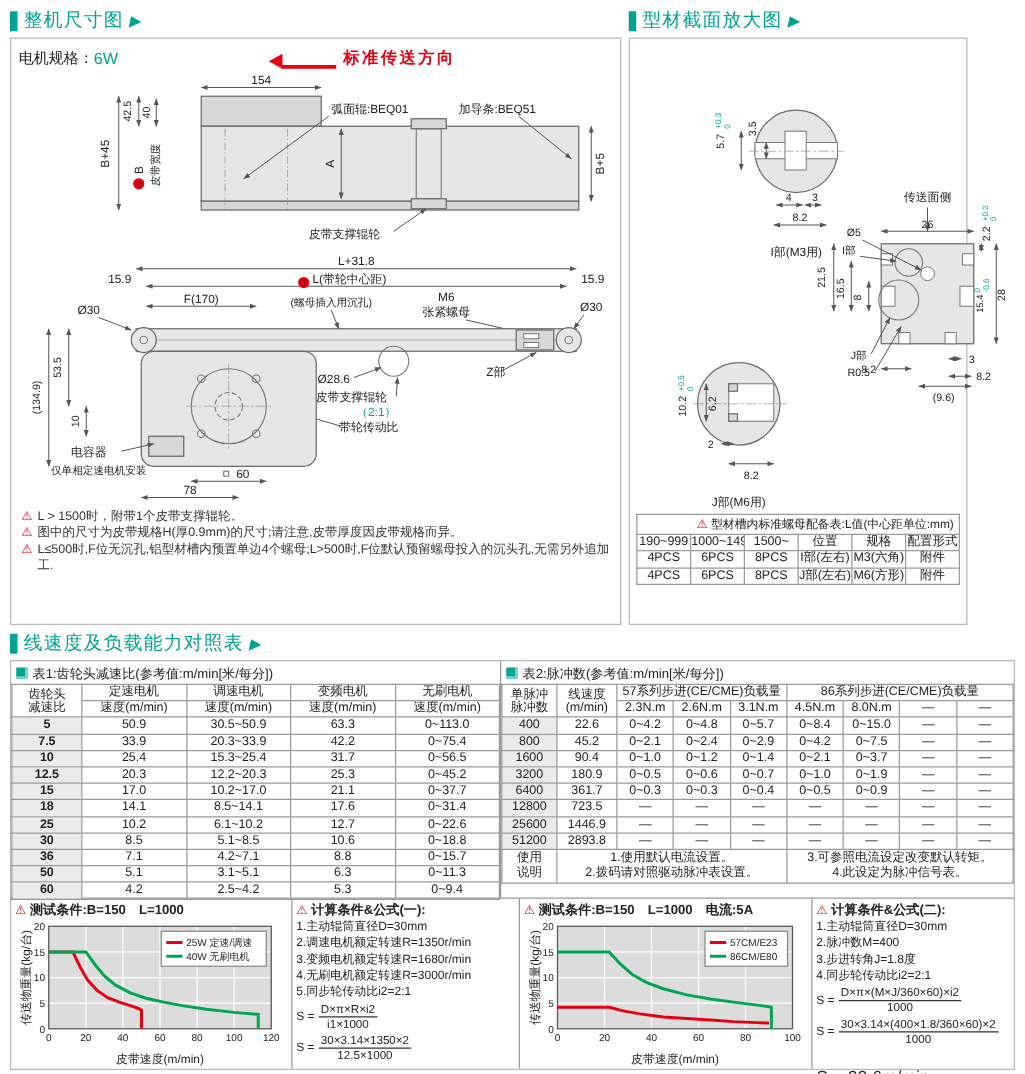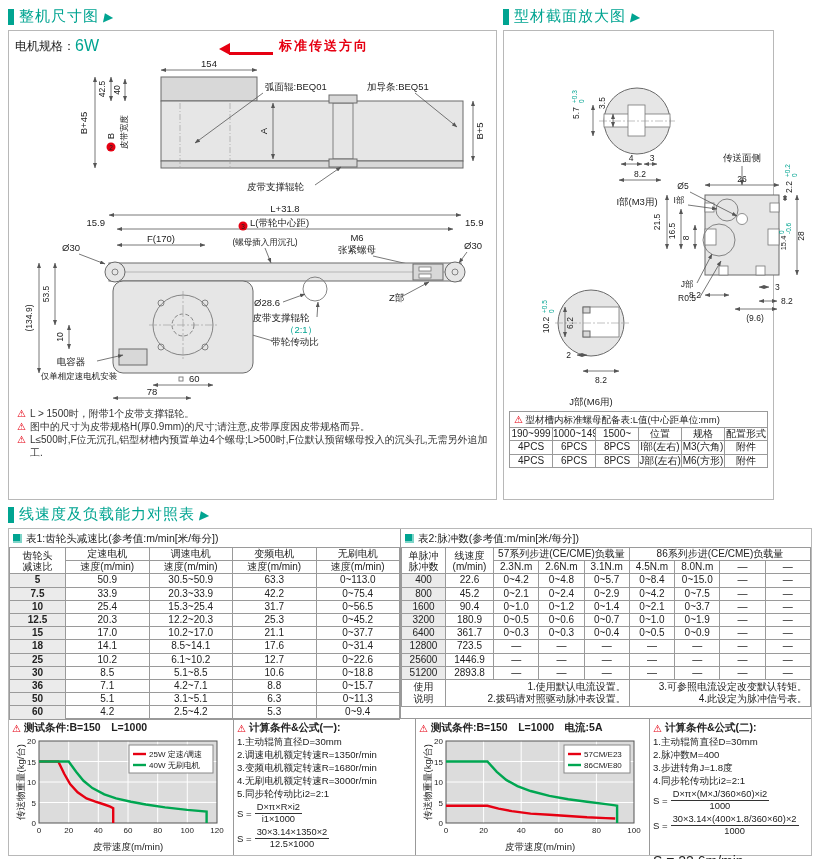--- a/index.html
+++ b/index.html
@@ -11,21 +11,21 @@
   .panel-title{display:flex;align-items:center;gap:5px;height:23px;margin-bottom:2px}
   .tbar{width:6px;height:16px;background:var(--accent)}
   .ttext{font-size:15px;font-weight:normal;color:var(--accent);letter-spacing:1px}
   .tarrow{color:var(--accent);font-size:12px;transform:skewX(-12deg)}
   .panel-body{border:1px solid #b8b8b8;background:#fff}
   
   #panel-dims{width:489px}
   #panel-dims .panel-body{height:470px;padding:4px 2px 0 6px}
   .spec-row{display:flex;align-items:center;height:22px}
   .spec-label{font-size:12px}
-  .spec-value{font-size:16px;color:var(--accent)}
+  .spec-value{font-size:13px;color:var(--accent)}
   .direction{display:flex;align-items:flex-end;margin-left:120px;gap:6px}
   .arr-head{width:0;height:0;border-top:6px solid transparent;border-bottom:6px solid transparent;border-right:11px solid var(--red)}
   .arr-shaft{width:44px;height:3px;background:var(--red);margin-left:-7px}
   .direction-text{color:var(--red);font-weight:bold;font-size:13px;letter-spacing:2px}
   .notes{padding:2px 2px 0 2px}
   .note{display:flex;gap:4px;font-size:10px;line-height:13px;color:#333}
   .warn{color:var(--red);font-size:10px;line-height:13px}
   
   #panel-section{width:271px}
   #panel-section .panel-body{height:470px;padding:2px 5px 0 5px}
@@ -50,21 +50,21 @@
   .tbl-sec.left{width:392px;border-right:1px solid #999}
   .tbl-sec.right{width:410px}
   .tbl-caption{display:flex;align-items:center;gap:4px;height:17px;padding-left:4px;font-size:10.5px}
   .sqicon{width:9px;height:9px;background:var(--accent);box-shadow:inset -2px -2px 0 #7fd4c8}
   table{border-collapse:collapse;width:100%;table-layout:fixed}
   th,td{border:1px solid #9a9a9a;text-align:center;font-weight:normal;font-size:10px;
         padding:0;line-height:12.2px;overflow:hidden;white-space:nowrap}
   .c1{background:#ebebeb}
   #table1 .c1{font-weight:bold}
   .two-line{line-height:11px}
-  .usage td{text-align:right;padding:1px 3px;line-height:12px}
+  .usage td{text-align:center;padding:1px 3px;line-height:12px}
   .usage .ulab{text-align:center}
   
   .cond-row{display:flex;height:136px}
   .cond-box{padding:2px 3px}
   .cond-box + .cond-box{border-left:1px solid #999}
   .cb1{width:224px}.cb2{width:182px}.cb3{width:234px}.cb4{width:162px}
   .cond-title{display:flex;gap:3px;font-size:10.5px;font-weight:bold;height:14px;align-items:center}
   .calc-lines{font-size:9.6px;line-height:13px;font-weight:normal}
   .calc-lines div{white-space:nowrap}
   .formula{display:flex;align-items:center;gap:3px;font-size:9.6px;margin-top:2px;white-space:nowrap}
@@ -362,21 +362,21 @@
           <line class="dim" x1="68" y1="322" x2="78" y2="322" marker-start="url(#aw3)" marker-end="url(#aw3)"></line>
           <text class="dsm" x="62" y="325" text-anchor="end">2</text>
           <line class="dim" x1="74" y1="338" x2="110" y2="338" marker-start="url(#aw3)" marker-end="url(#aw3)"></line>
           <text class="dsm" x="92" y="350" text-anchor="middle">8.2</text>
           <text class="dtxt" x="82" y="372" text-anchor="middle">J部(M6用)</text>
         </svg>
 
         <table id="nut-table">
           <tbody>
             <tr>
-              <td colspan="6" style="text-align:left;padding:1px 4px;font-size:9.5px">
+              <td colspan="6" style="text-align:right;padding:1px 4px;font-size:9.5px">
                 <span class="warn">⚠</span>
                 <span>型材槽内标准螺母配备表:L值(中心距单位:mm)</span>
               </td>
             </tr>
             <tr>
               <th style="width:52px">190~999</th>
               <th style="width:56px">1000~1499</th>
               <th style="width:42px">1500~</th>
               <th style="width:54px">位置</th>
               <th style="width:52px">规格</th>

